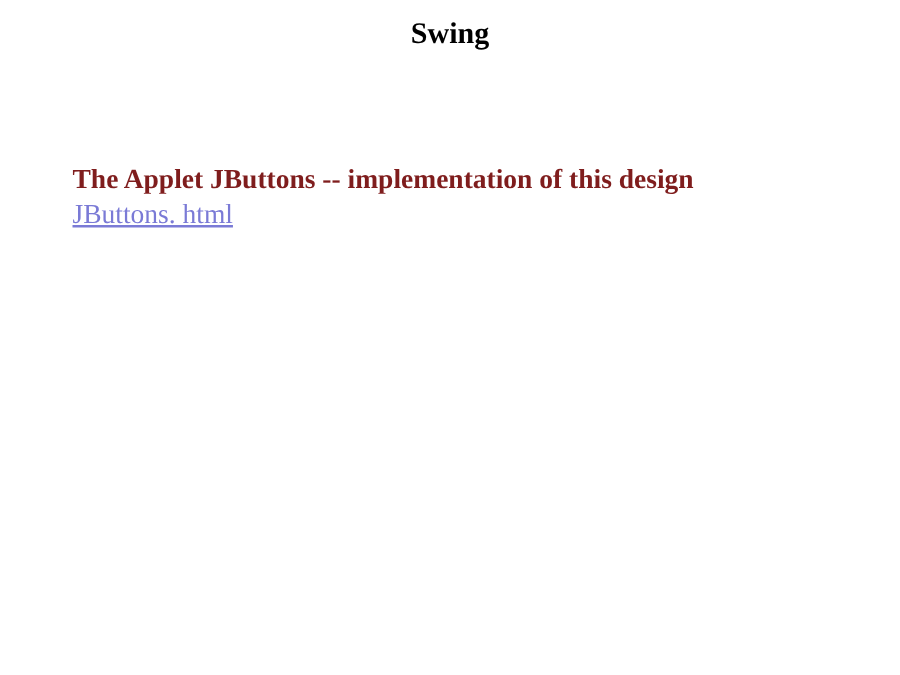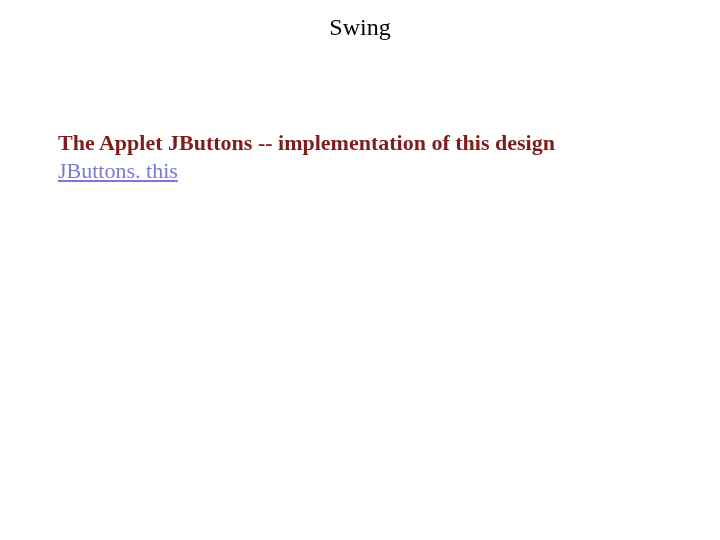--- a/index.html
+++ b/index.html
@@ -13,21 +13,21 @@
       background: #ffffff;
       font-family: "Times New Roman", Times, serif;
       position: relative;
     }
     .title {
       position: absolute;
       top: 14px;
       left: 0;
       width: 100%;
       text-align: center;
-      font-weight: normal;
+      font-weight: bold;
       font-size: 24px;
       color: #000000;
     }
     .content {
       position: absolute;
       top: 130px;
       left: 58px;
     }
     .subtitle {
       font-weight: bold;
@@ -45,14 +45,14 @@
       margin-top: 2px;
     }
   </style>
 </head>
 <body>
 
 <div class="title">Swing</div>
 
 <div class="content">
   <div class="subtitle">The Applet  JButtons  -- implementation of this design</div>
-  <a class="link">JButtons. this</a>
+  <a class="link">JButtons. html</a>
 </div>
 
 </body></html>

